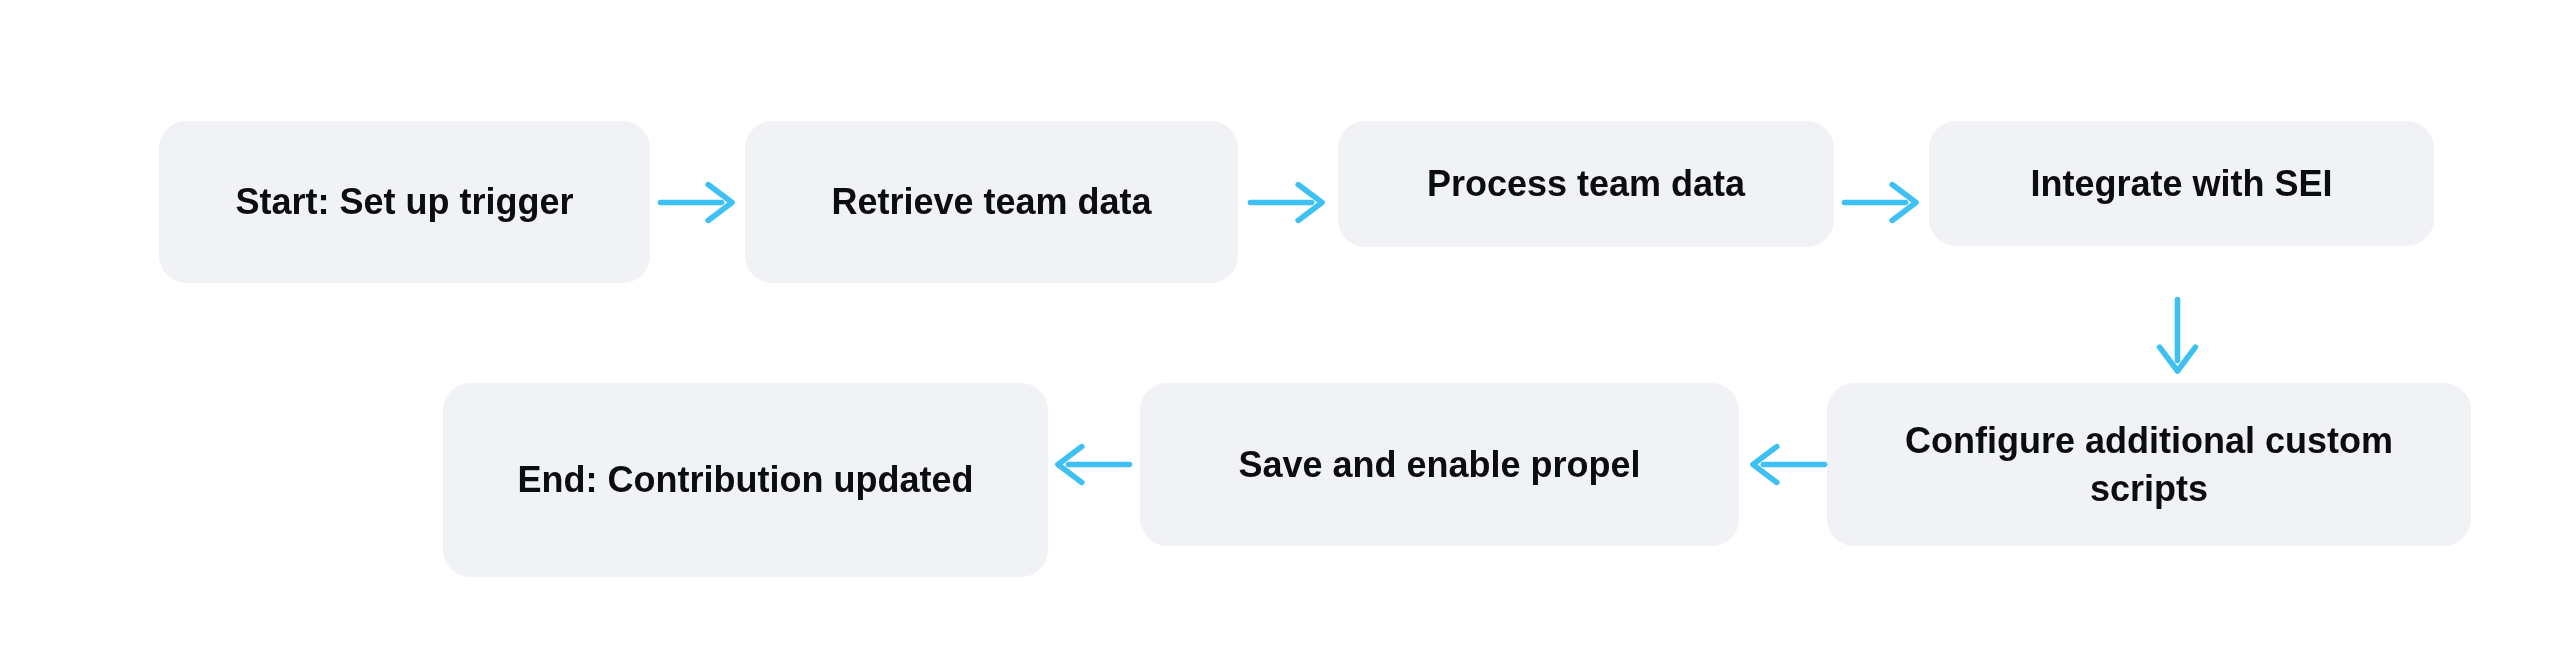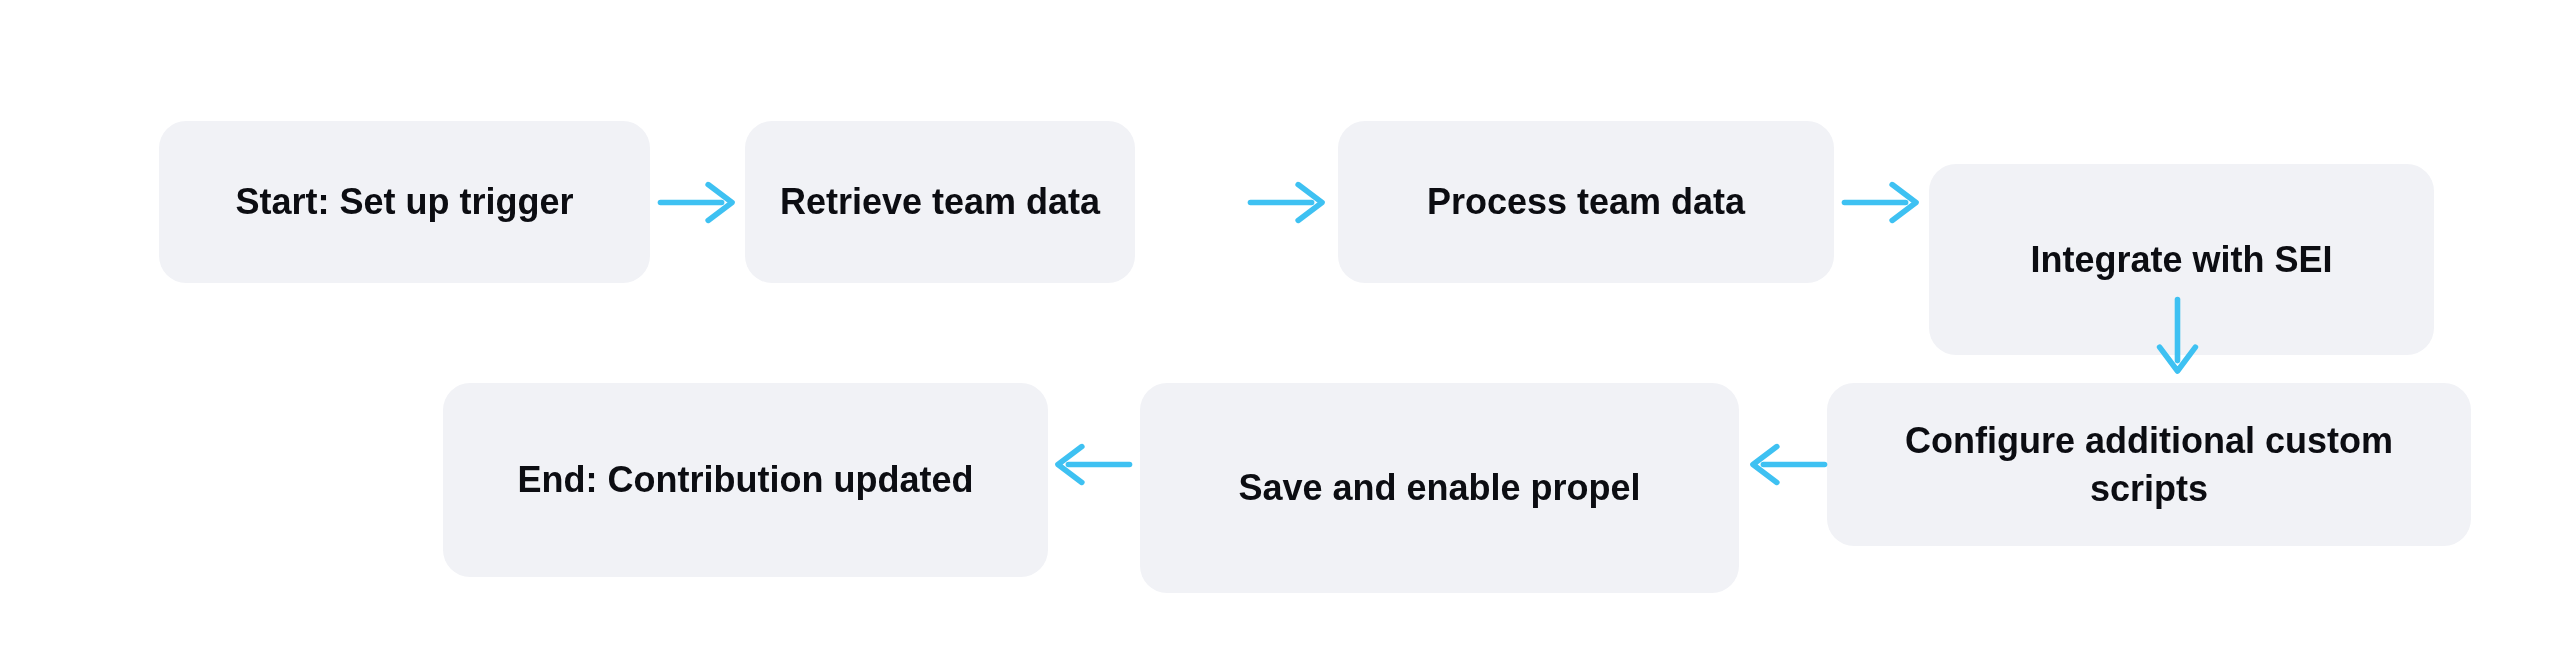--- a/index.html
+++ b/index.html
@@ -32,26 +32,26 @@
     text-align: center;
     color: var(--node-text);
     font-weight: 700;
     font-size: 36px;
     line-height: 1.33;
   }
   .node .label { display: inline-block; }
 
   
   #node-start     { left: 159px;  top: 121px; width: 491px; height: 162px; }
-  #node-retrieve  { left: 745px; top: 121px; width: 390px; height: 162px; }
-  #node-process   { left: 1338px; top: 121px; width: 496px; height: 162px; }
-  #node-integrate { left: 1929px; top: 121px; width: 505px; height: 191px; margin-top: 43px; }
+  #node-retrieve  { left: 745px; top: 121px; width: 493px; height: 162px; }
+  #node-process   { left: 1338px; top: 121px; width: 496px; height: 126px; }
+  #node-integrate { left: 1929px; top: 121px; width: 505px; height: 125px; }
   
   #node-end       { left: 443px;  top: 383px; width: 605px; height: 194px; }
-  #node-save      { left: 1140px; top: 383px; width: 599px; height: 210px; }
+  #node-save      { left: 1140px; top: 383px; width: 599px; height: 163px; }
   #node-configure { left: 1827px; top: 383px; width: 644px; height: 163px; }
 
   #node-end .label, #node-save .label, #node-configure .label { max-width: 492px; }
   #node-start .label, #node-retrieve .label, #node-process .label, #node-integrate .label { max-width: 455px; }
 
   .arrow {
     position: absolute;
     color: var(--arrow);
   }
   #edge-start-retrieve     { left: 656px;  top: 180px; }

